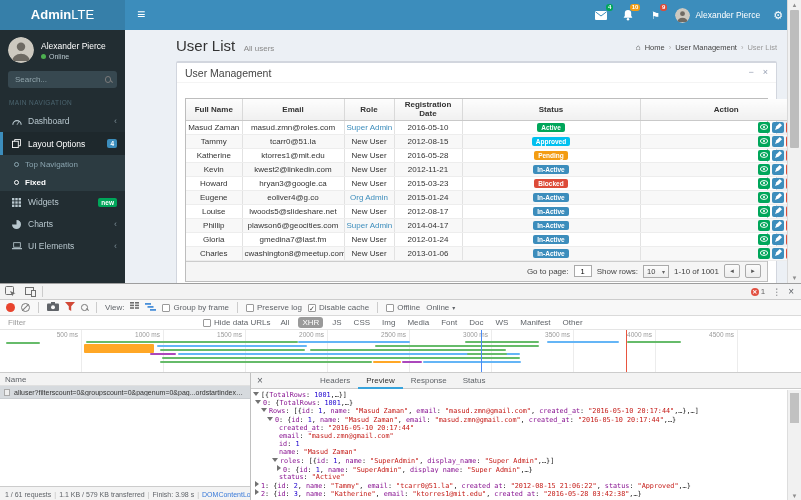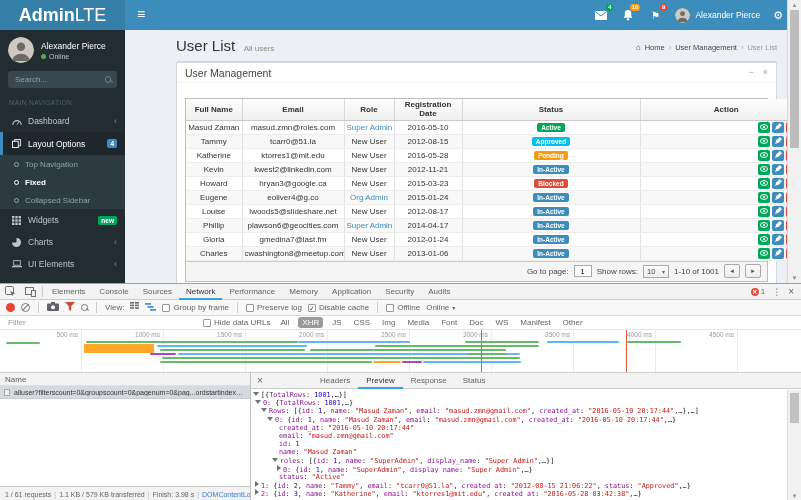--- a/index.html
+++ b/index.html
@@ -1,21 +1,21 @@
 <!DOCTYPE html>
 <html style="--navbar: #3c8dbc; --logo: #367fa9; --sidebar: #222d32; --submenu: #2c3b41; --link: #3c8dbc; --accent: #37a3dc; --jkey: #881391; --jstr: #c41a16; --jnum: #1c00cf;"><head>
 <meta charset="utf-8">
 <style>
   html,body{margin:0;padding:0;background:#fff;}
   *{box-sizing:border-box;}
   .page{position:relative;width:801px;height:500px;overflow:hidden;font-family:"Liberation Sans",sans-serif;background:#ecf0f5;}
 
   
   .navbar{position:absolute;left:0;top:0;width:801px;height:30px;background:var(--navbar,#3c8dbc);}
-  .logo{position:absolute;left:0;top:0;width:125px;height:30px;background:var(--logo,#367fa9);color:#fff;font-size:18px;line-height:30px;text-align:center;cursor:pointer;}
+  .logo{position:absolute;left:0;top:0;width:125px;height:30px;background:var(--logo,#367fa9);color:#fff;font-size:13px;line-height:30px;text-align:center;cursor:pointer;}
   .logo b{font-weight:700;}
   .hamburger{position:absolute;left:125px;top:0;width:32px;height:30px;color:#fff;font-size:14px;line-height:28px;text-align:center;cursor:pointer;}
   .nav-right{position:absolute;right:18px;top:0;height:30px;display:flex;align-items:center;gap:13px;}
   .nav-ico{position:relative;width:14px;height:14px;display:flex;align-items:center;justify-content:center;cursor:pointer;color:#fff;}
   .nav-badge{position:absolute;top:-4px;right:-5px;font-size:6px;line-height:7px;color:#fff;padding:0 2px;border-radius:3px;font-weight:700;}
   .nav-user{display:flex;align-items:center;gap:5px;cursor:pointer;}
   .nav-user .av{width:15px;height:15px;border-radius:50%;overflow:hidden;}
   .nav-user span{color:#fff;font-size:8.5px;}
   .gear{color:#fff;font-size:11px;cursor:pointer;}
 
@@ -229,24 +229,20 @@
 
     <div class="submenu">
         <div class="sub-item">
           <span class="ring"></span>
           <span>Top Navigation</span>
         </div>
         <div class="sub-item active">
           <span class="ring"></span>
           <span>Fixed</span>
         </div>
-        <div class="sub-item">
-          <span class="ring"></span>
-          <span>Collapsed Sidebar</span>
-        </div>
       </div>
 
     <div class="sitem">
       <span class="ic">
           <svg width="9" height="9" viewBox="0 0 9 9">
             <g fill="currentColor">
               <rect width="2.4" height="2.4"></rect>
               <rect x="3.3" width="2.4" height="2.4"></rect>
               <rect x="6.6" width="2.4" height="2.4"></rect>
               <rect y="3.3" width="2.4" height="2.4"></rect>
@@ -646,31 +642,20 @@
             <path d="M5 5l5.5 2.2-2.3.8-.8 2.3z" fill="#6e6e6e"></path>
           </svg>
         </span>
       <span class="dt-icobtn">
           <svg width="11" height="10" viewBox="0 0 11 10">
             <rect x="0.5" y="0.5" width="8" height="7" fill="none" stroke="#6e6e6e"></rect>
             <rect x="6.5" y="3.5" width="4" height="6" fill="#f3f3f3" stroke="#6e6e6e"></rect>
           </svg>
         </span>
       <span class="vsep"></span>
-      <div style="display:flex;">
-          <span class="dt-tab">Elements</span>
-          <span class="dt-tab">Console</span>
-          <span class="dt-tab">Sources</span>
-          <span class="dt-tab active">Network</span>
-          <span class="dt-tab">Performance</span>
-          <span class="dt-tab">Memory</span>
-          <span class="dt-tab">Application</span>
-          <span class="dt-tab">Security</span>
-          <span class="dt-tab">Audits</span>
-        </div>
       <div class="dt-right">
         <span class="err-badge">
             <span class="err-dot">✕</span>
             <span>1</span>
           </span>
         <span class="dt-dots">⋮</span>
         <span class="dt-close">×</span>
       </div>
     </div>
 

